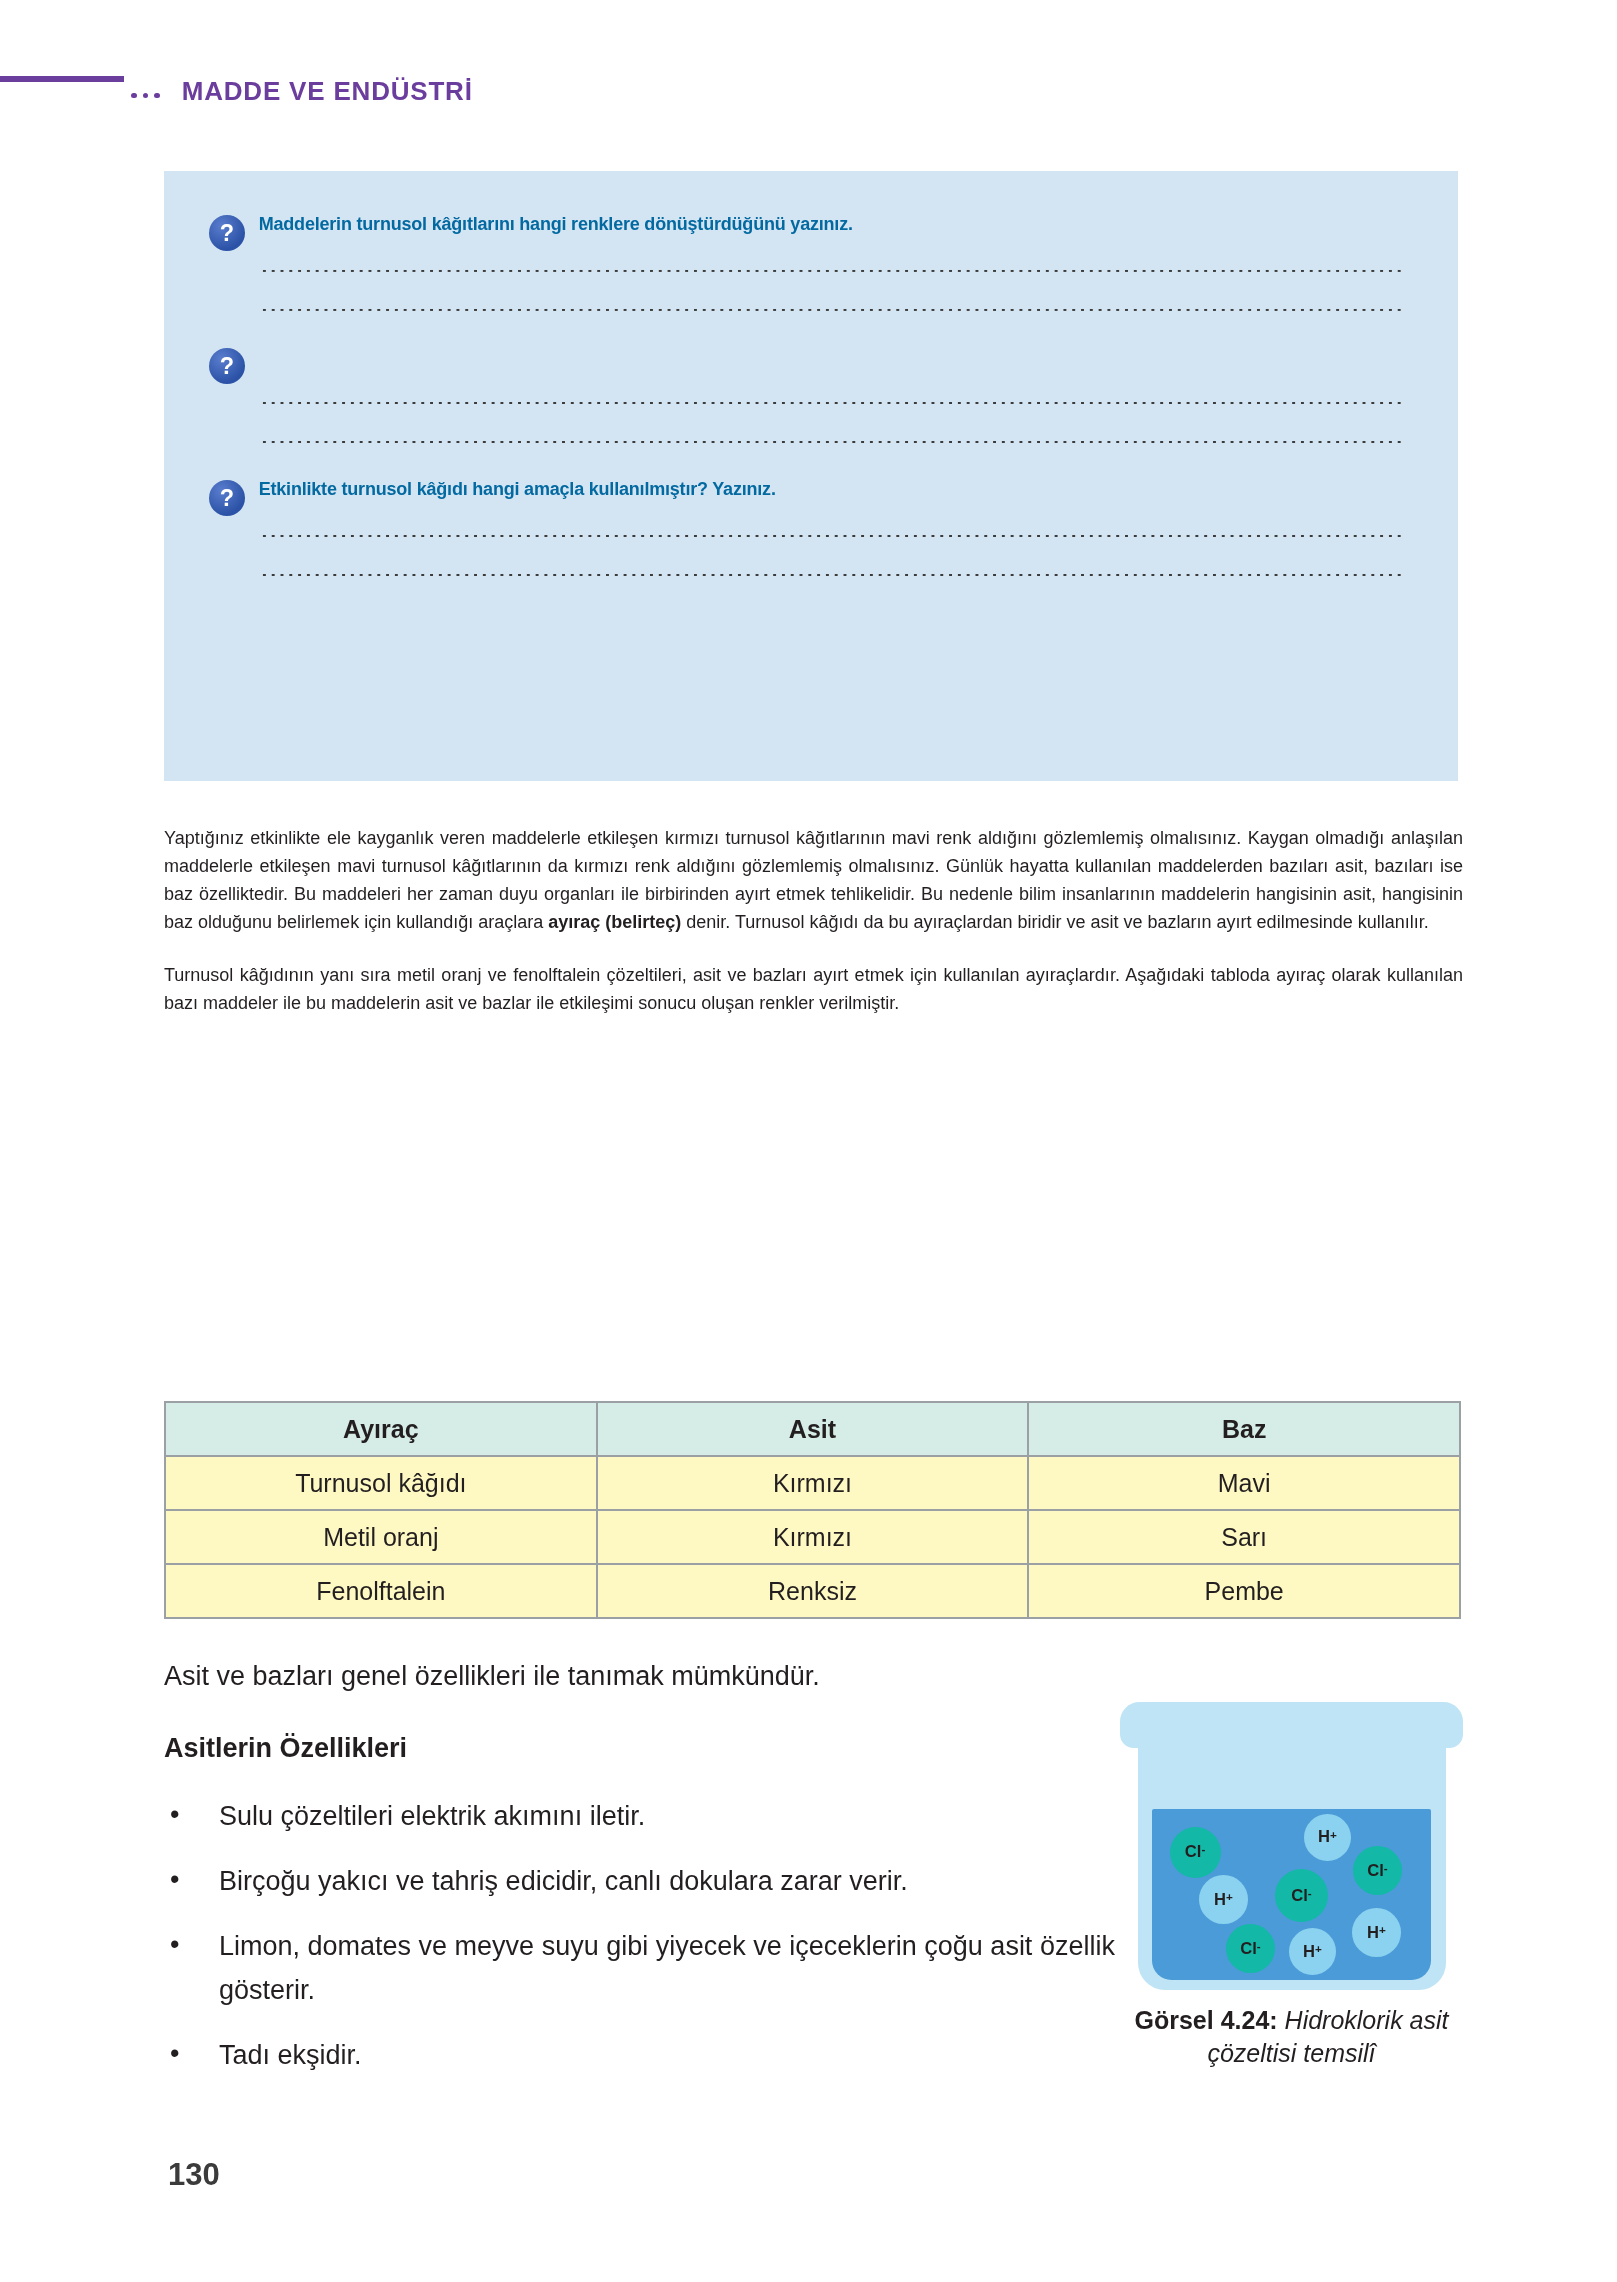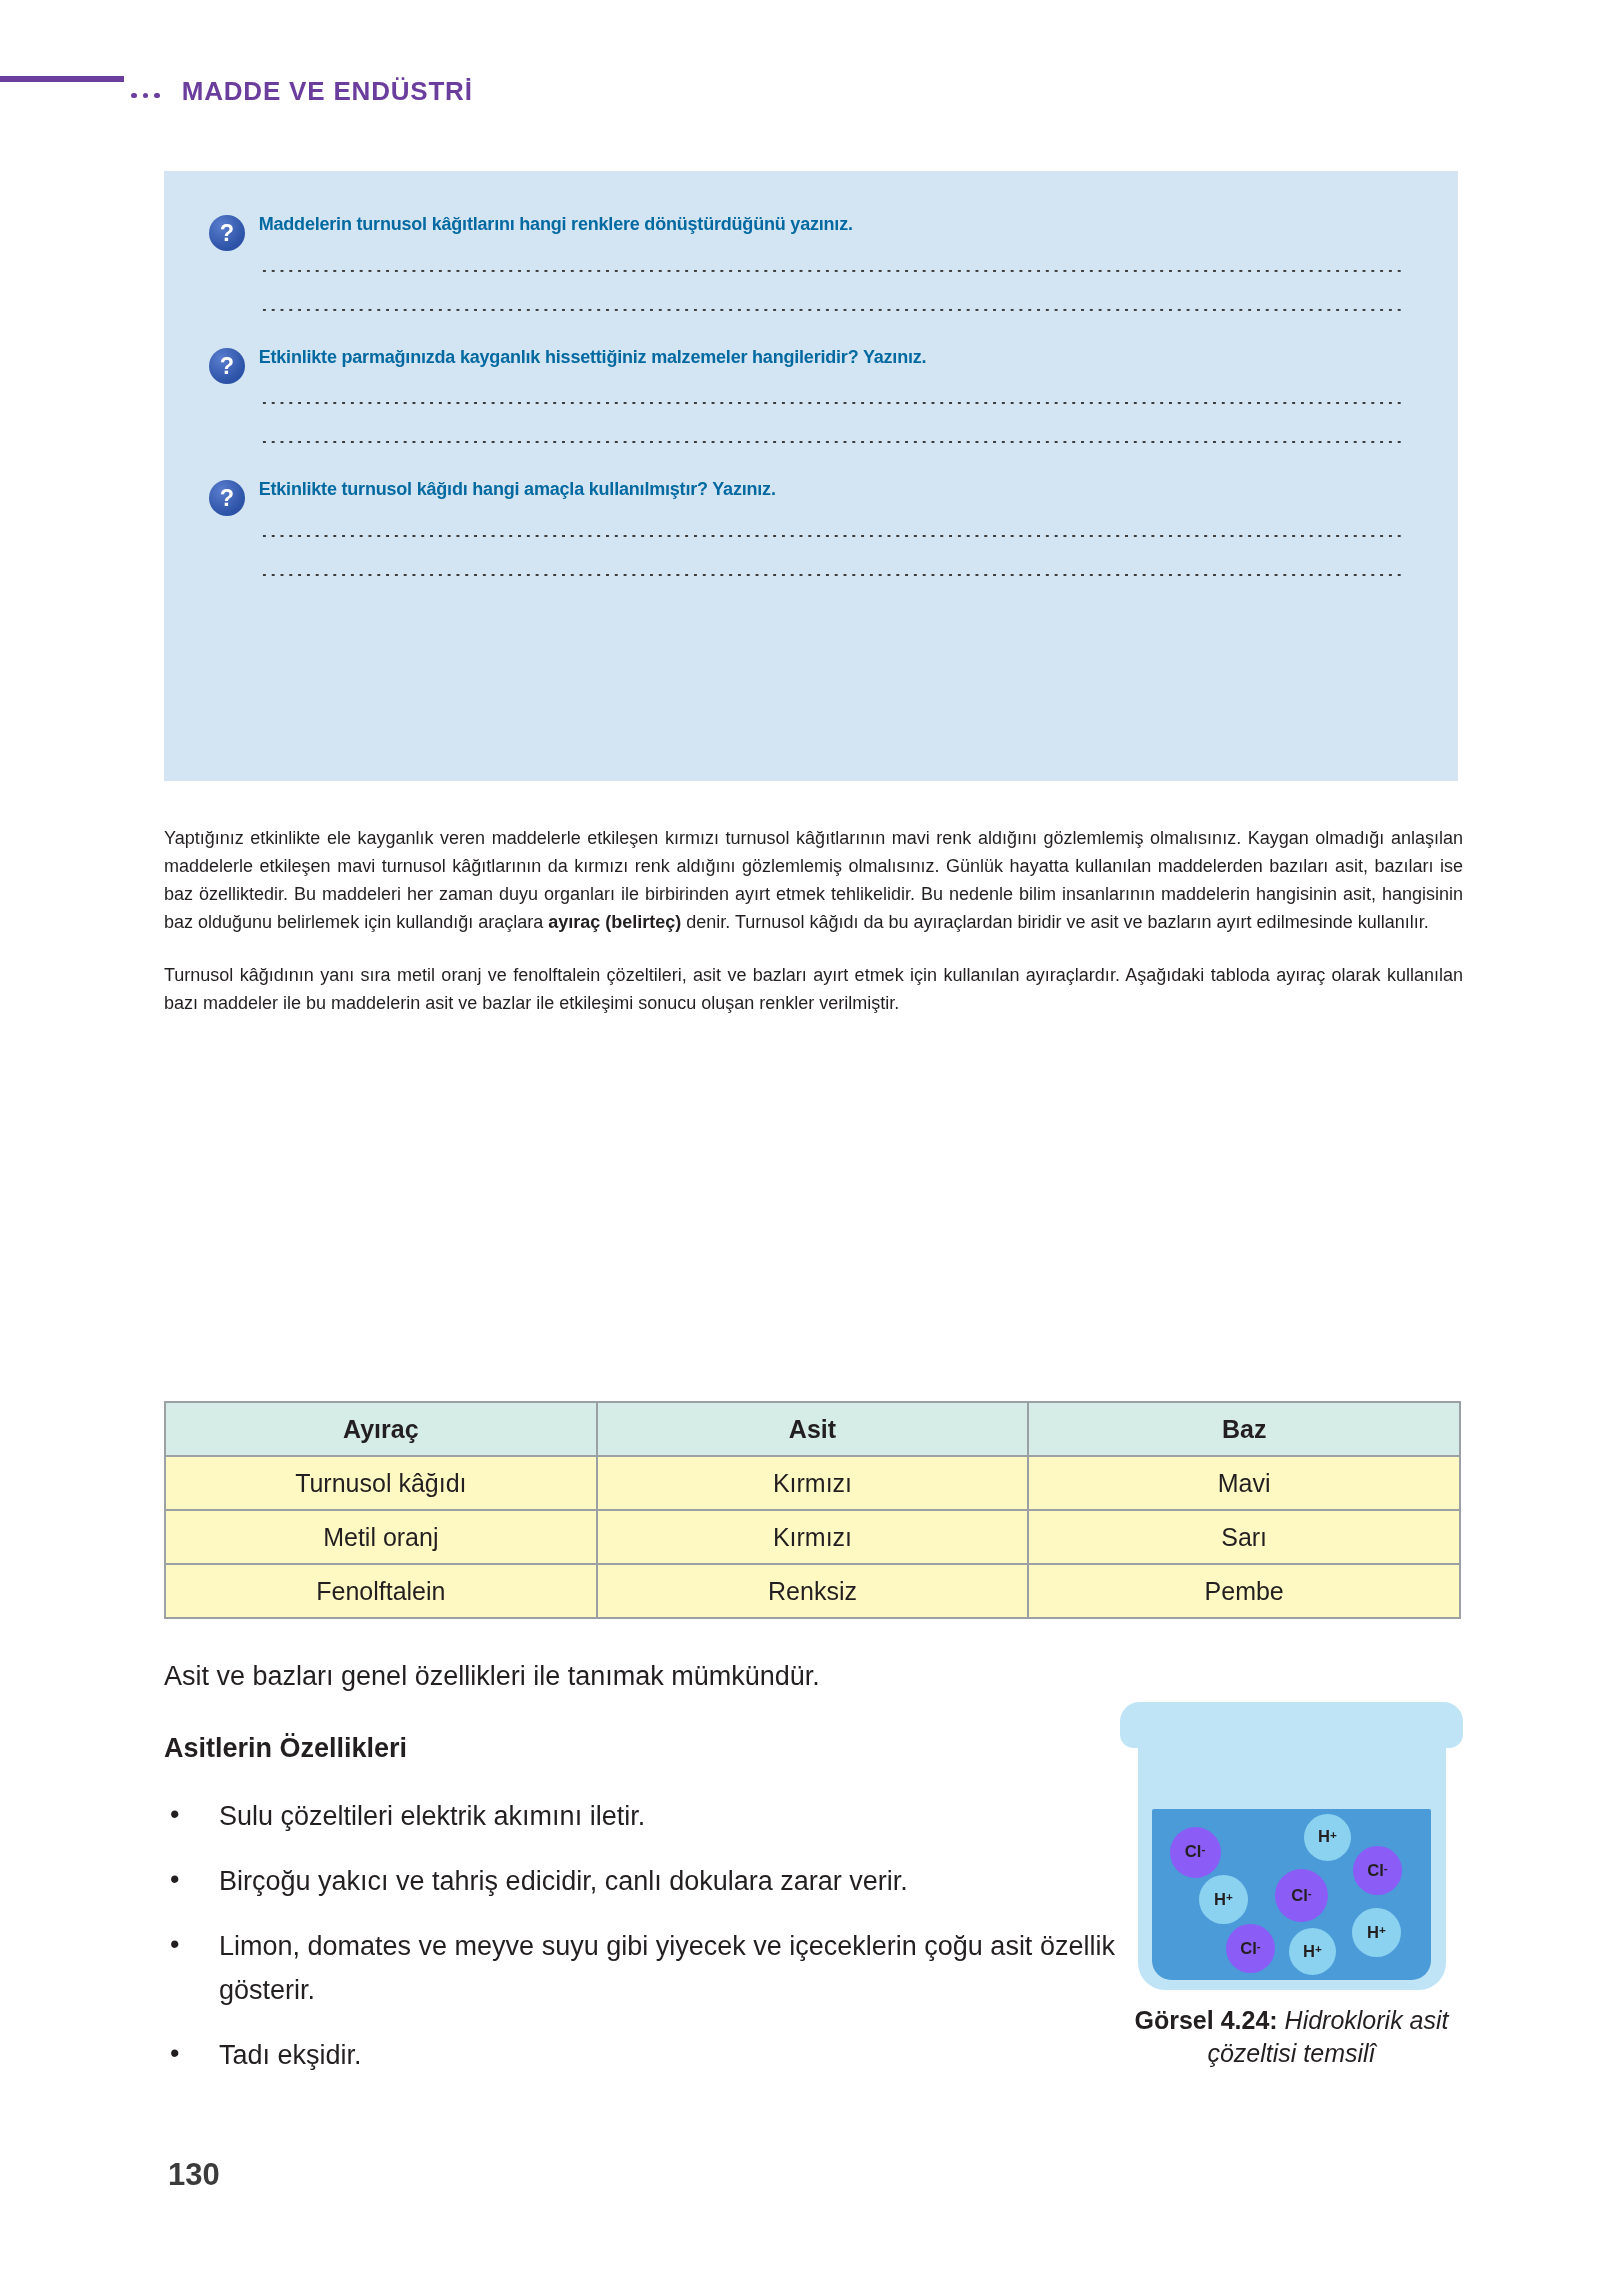--- a/index.html
+++ b/index.html
@@ -226,21 +226,21 @@
     border-radius: 50%;
     display: flex;
     align-items: center;
     justify-content: center;
     font-size: 16.6px;
     font-weight: bold;
     color: #231f20;
     letter-spacing: 0;
   }
   .ion sup { font-size: 11.7px; line-height: 0; position: relative; top: -2.9px; }
-  .ion.cl { background: #8b5cf6; }
+  .ion.cl { background: #14b8a6; }
   .ion.h  { background: #8ad2ef; }
 
   .fig-caption {
     margin-top: 13.7px;
     width: 343px;
     text-align: center;
     font-size: 25px;
     line-height: 1.35;
     color: #231f20;
   }
@@ -277,21 +277,20 @@
       <div class="q-icon">?</div>
       <div class="q-text">Maddelerin turnusol kâğıtlarını hangi renklere dönüştürdüğünü yazınız.</div>
     </div>
     <div class="dotline"></div>
     <div class="dotline"></div>
   </div>
 
   <div class="question-block" style="padding-top:17.6px;">
     <div class="question-row">
       <div class="q-icon">?</div>
-      <div class="q-text">Etkinlikte parmağınızda kayganlık hissettiğiniz malzemeler hangileridir? Yazınız.</div>
     </div>
     <div class="dotline"></div>
     <div class="dotline"></div>
   </div>
 
   <div class="question-block" style="padding-top:17.6px;">
     <div class="question-row">
       <div class="q-icon">?</div>
       <div class="q-text">Etkinlikte turnusol kâğıdı hangi amaçla kullanılmıştır? Yazınız.</div>
     </div>

